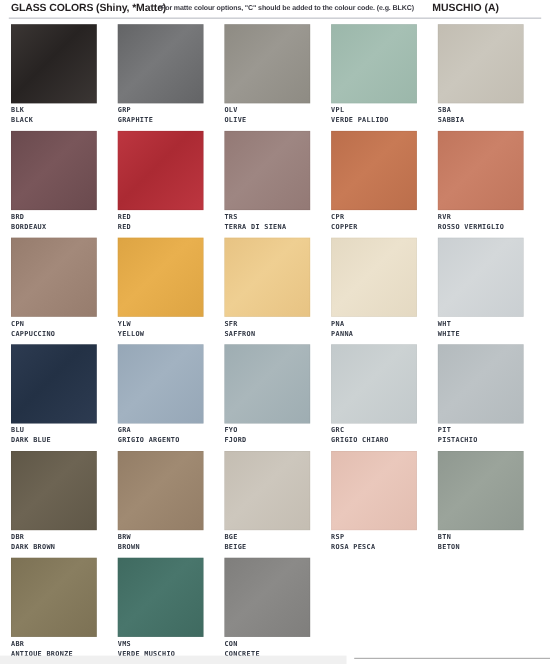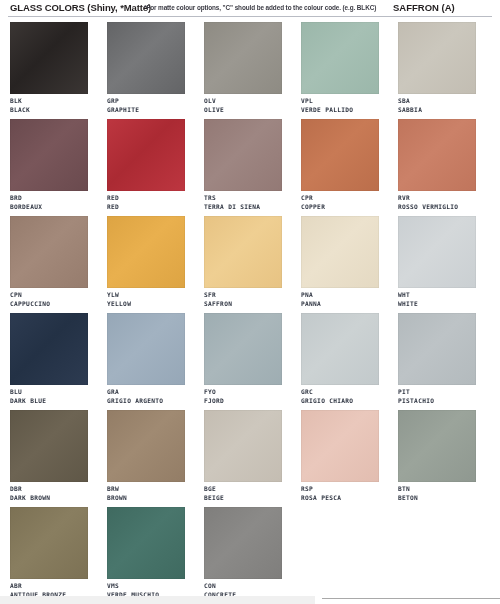--- a/index.html
+++ b/index.html
@@ -134,21 +134,21 @@
   }
 </style>
 </head>
 <body>
 
 <div class="sheet">
 
   <div class="header">
     <div class="hdr-title">GLASS COLORS (Shiny, *Matte)</div>
     <div class="hdr-note">*For matte colour options, "C" should be added to the colour code. (e.g. BLKC)</div>
-    <div class="hdr-category">SAFFRON  (A)</div>
+    <div class="hdr-category">MUSCHIO  (A)</div>
     <div class="hdr-rule"></div>
   </div>
 
   <div class="grid">
       <div class="row">
         <div class="cell" style="left: 0px;">
           <div class="chip" style="background: linear-gradient(135deg, rgb(59, 54, 52) 0%, rgb(39, 35, 34) 45%, rgb(59, 54, 52) 100%);"></div>
           <div class="code">BLK</div>
           <div class="name">BLACK</div>
         </div>

